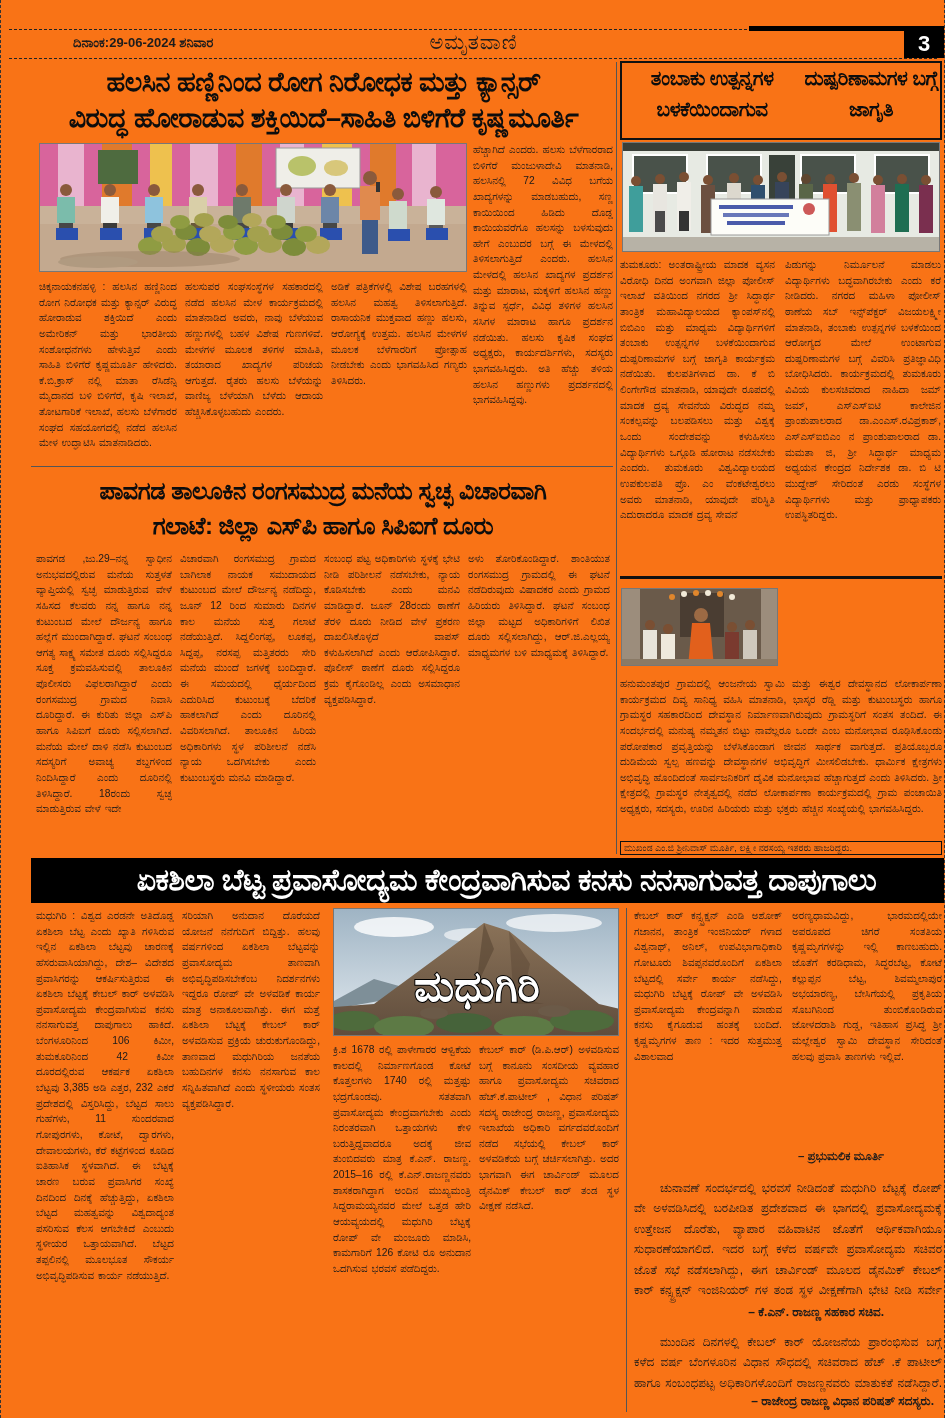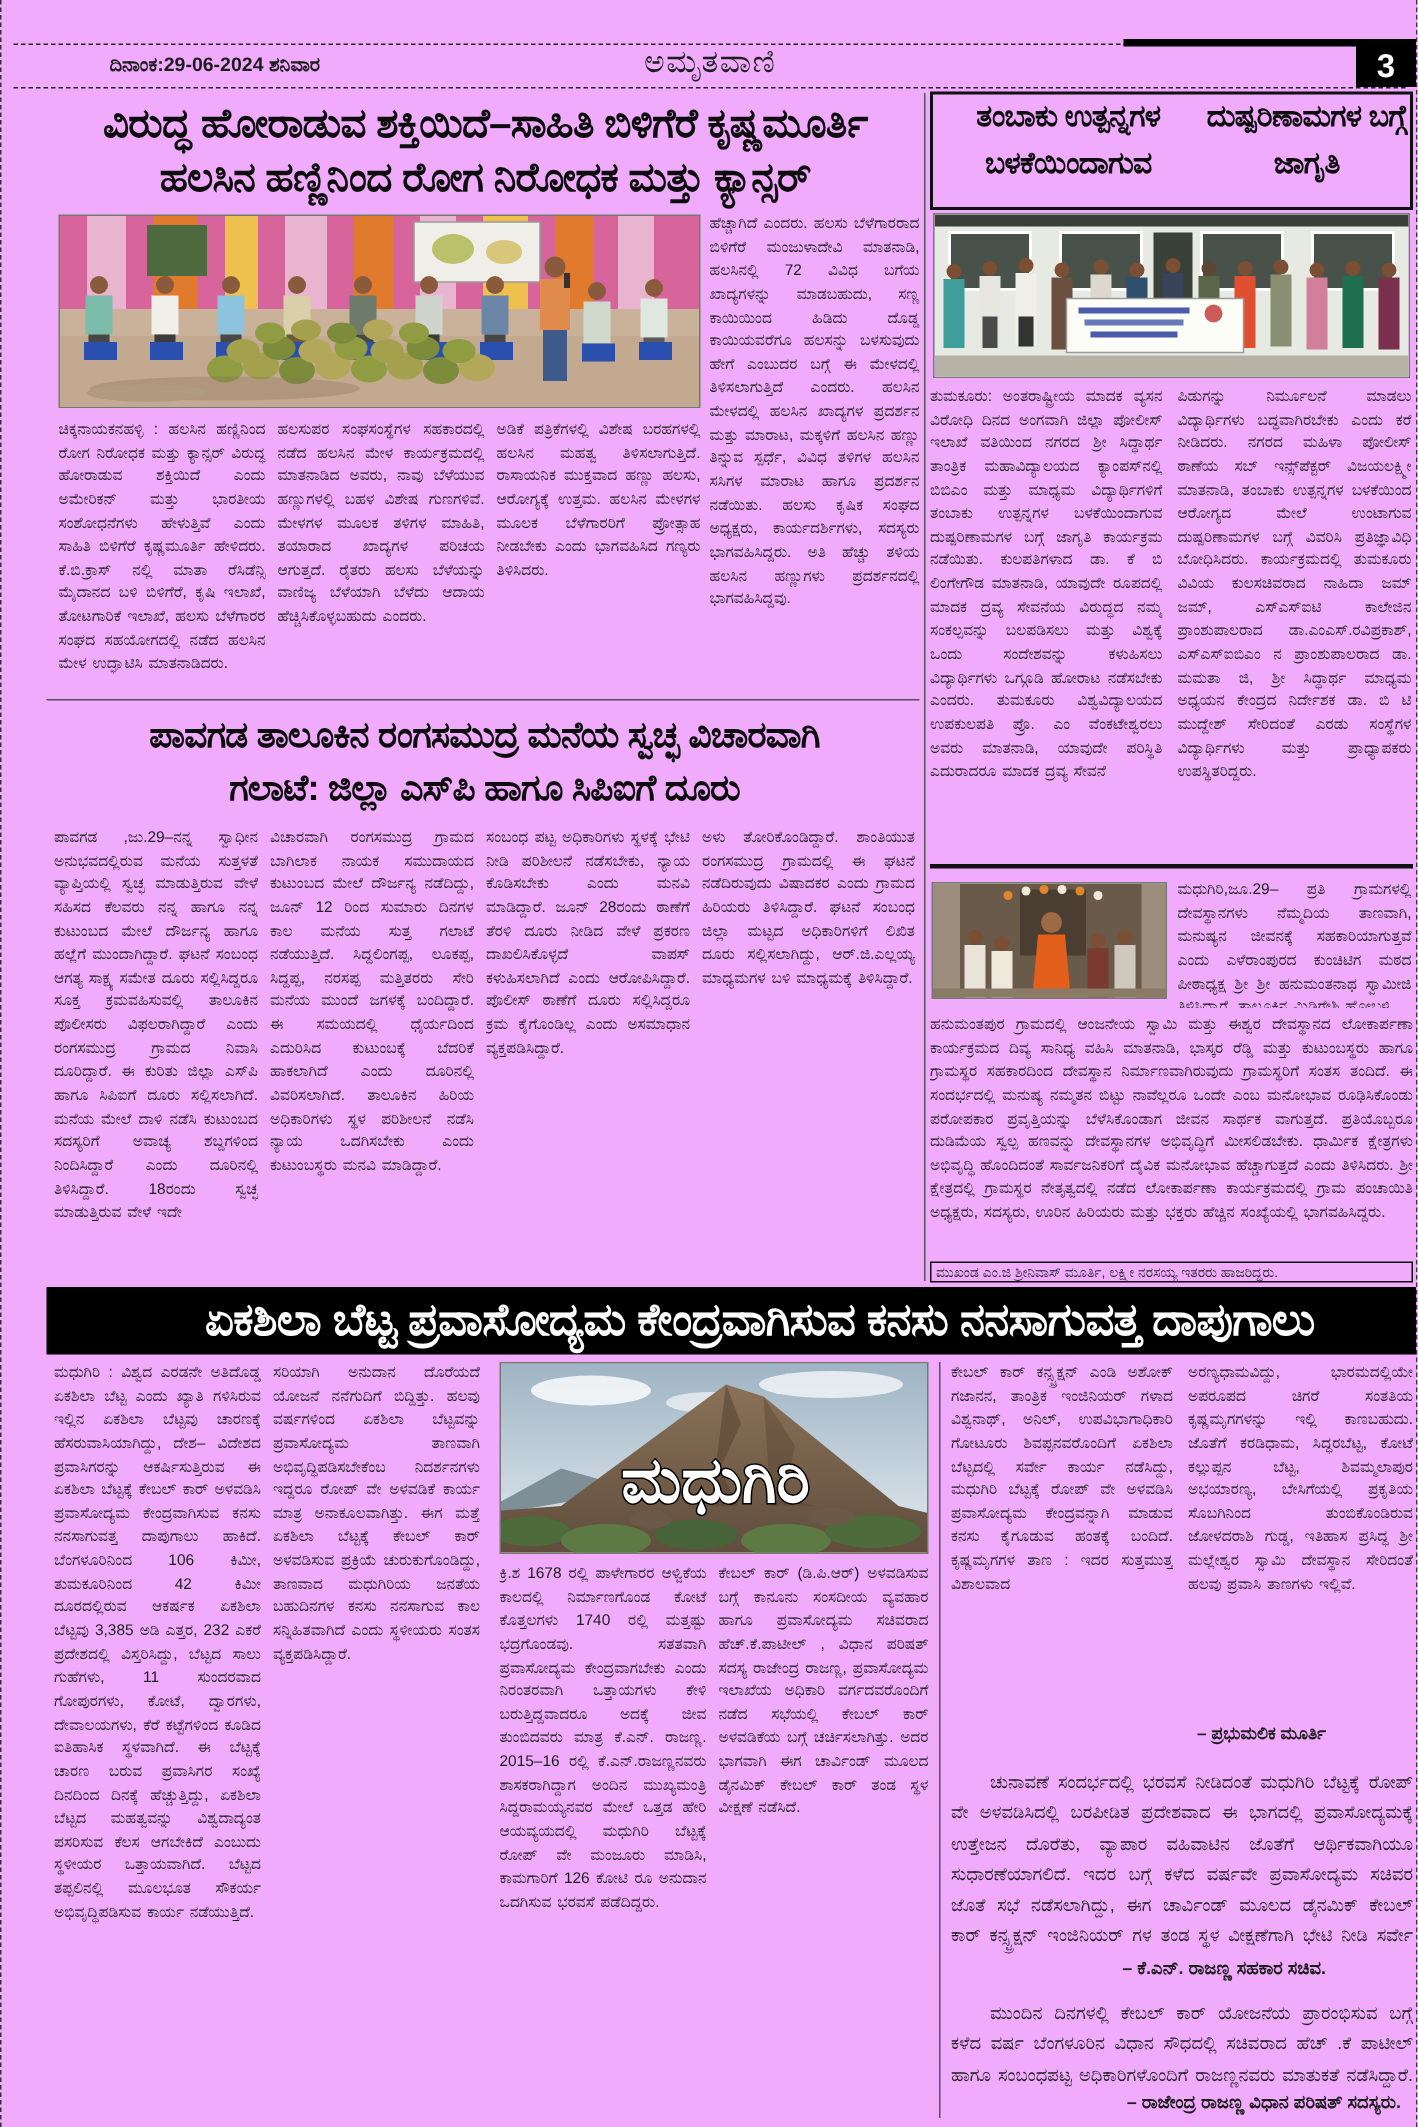--- a/index.html
+++ b/index.html
@@ -1,19 +1,19 @@
 <!DOCTYPE html>
 <html><head>
 <meta charset="utf-8">
 <style>
   * { margin:0; padding:0; box-sizing:border-box; }
   html,body { background:#e8e6e2; }
   .page {
     position:relative; width:945px; height:1418px; margin:0 auto;
-    background:#f0abfc; color:#1c1c1c; overflow:hidden;
+    background:#f97316; color:#1c1c1c; overflow:hidden;
     font-family:"Liberation Sans","DejaVu Sans",sans-serif;
     border-left:1.5px dashed #333; border-right:1.5px dashed #333;
   }
   .abs { position:absolute; }
   .dashline { border-top:1.8px dashed #222; height:0; }
   .vline { width:0; border-left:1px solid #555; }
   .hline { height:0; border-top:1px solid #555; }
   .headline { font-weight:bold; text-align:center; color:#0d0d0d; letter-spacing:-0.5px; }
   .col {
     font-size:10.3px; line-height:1.52; text-align:justify;
@@ -42,22 +42,22 @@
   <div class="abs dashline" style="left:8px; top:29px; width:928px;"></div>
   <div class="abs" style="left:748px; top:26px; width:195px; height:5px; background:#000;"></div>
   <div class="abs" style="left:72px; top:35px; font-size:13px; font-weight:bold;">ದಿನಾಂಕ:29-06-2024 ಶನಿವಾರ</div>
   <div class="abs" style="left:300px; top:30px; width:345px; text-align:center; font-size:21px; font-weight:normal; letter-spacing:1px;">ಅಮೃತವಾಣಿ</div>
   <div class="abs pageno" style="left:903px; top:30px; width:40px; height:28px;">3</div>
   <div class="abs dashline" style="left:8px; top:58px; width:928px;"></div>
 
   <div class="abs vline" style="left:615px; top:62px; height:792px;"></div>
 
   <div class="abs headline" style="left:30px; top:64px; width:585px; font-size:27px; line-height:1.35;">
+    <div>ಹಲಸಿನ ಹಣ್ಣಿನಿಂದ ರೋಗ ನಿರೋಧಕ ಮತ್ತು ಕ್ಯಾನ್ಸರ್</div>
     <div>ವಿರುದ್ಧ ಹೋರಾಡುವ ಶಕ್ತಿಯಿದೆ–ಸಾಹಿತಿ ಬಿಳಿಗೆರೆ ಕೃಷ್ಣಮೂರ್ತಿ</div>
-    <div>ಹಲಸಿನ ಹಣ್ಣಿನಿಂದ ರೋಗ ನಿರೋಧಕ ಮತ್ತು ಕ್ಯಾನ್ಸರ್</div>
   </div>
 
   <div class="abs photo" style="left:38px; top:143px; width:428px; height:129px;">
     <svg width="428" height="129" viewBox="0 0 428 129">
       <rect x="0" y="0" width="428" height="129" fill="#c9b299"></rect>
       <rect x="0" y="0" width="428" height="62" fill="#d8649c"></rect>
       <rect x="18" y="0" width="26" height="62" fill="#e9b4cf"></rect>
       <rect x="62" y="0" width="30" height="62" fill="#e07a2c"></rect>
       <rect x="110" y="0" width="22" height="62" fill="#eec14e"></rect>
       <rect x="150" y="0" width="28" height="62" fill="#e9b4cf"></rect>
@@ -294,21 +294,20 @@
           <rect x="1" y="11" width="14" height="35" fill="#7a3a2f"></rect>
         </g>
       <g transform="translate(120,30)">
           <circle cx="8" cy="6" r="5" fill="#7a4f33"></circle>
           <rect x="1" y="11" width="14" height="37" fill="#cfc9bd"></rect>
         </g>
       <rect x="0" y="70" width="157" height="8" fill="#8a7a66"></rect>
     </svg>
   </div>
 
-  <div class="abs col" style="left:784px; top:586px; width:156px; height:86px;">ಮಧುಗಿರಿ,ಜೂ.29– ಪ್ರತಿ ಗ್ರಾಮಗಳಲ್ಲಿ ದೇವಸ್ಥಾನಗಳು ನೆಮ್ಮದಿಯ ತಾಣವಾಗಿ, ಮನುಷ್ಯನ ಜೀವನಕ್ಕೆ ಸಹಕಾರಿಯಾಗುತ್ತವೆ ಎಂದು ಎಳೆರಾಂಪುರದ ಕುಂಚಿಟಿಗ ಮಠದ ಪೀಠಾಧ್ಯಕ್ಷ ಶ್ರೀ ಶ್ರೀ ಹನುಮಂತನಾಥ ಸ್ವಾಮೀಜಿ ತಿಳಿಸಿದ್ದಾರೆ. ತಾಲೂಕಿನ ಮಿಡಿಗೇಶಿ ಹೋಬಳಿ</div>
   <div class="abs col" style="left:619px; top:676px; width:322px; height:162px; column-count:1;">ಹನುಮಂತಪುರ ಗ್ರಾಮದಲ್ಲಿ ಆಂಜನೇಯ ಸ್ವಾಮಿ ಮತ್ತು ಈಶ್ವರ ದೇವಸ್ಥಾನದ ಲೋಕಾರ್ಪಣಾ ಕಾರ್ಯಕ್ರಮದ ದಿವ್ಯ ಸಾನಿಧ್ಯ ವಹಿಸಿ ಮಾತನಾಡಿ, ಭಾಸ್ಕರ ರೆಡ್ಡಿ ಮತ್ತು ಕುಟುಂಬಸ್ಥರು ಹಾಗೂ ಗ್ರಾಮಸ್ಥರ ಸಹಕಾರದಿಂದ ದೇವಸ್ಥಾನ ನಿರ್ಮಾಣವಾಗಿರುವುದು ಗ್ರಾಮಸ್ಥರಿಗೆ ಸಂತಸ ತಂದಿದೆ. ಈ ಸಂದರ್ಭದಲ್ಲಿ ಮನುಷ್ಯ ನಮ್ಮತನ ಬಿಟ್ಟು ನಾವೆಲ್ಲರೂ ಒಂದೇ ಎಂಬ ಮನೋಭಾವ ರೂಢಿಸಿಕೊಂಡು ಪರೋಪಕಾರ ಪ್ರವೃತ್ತಿಯನ್ನು ಬೆಳೆಸಿಕೊಂಡಾಗ ಜೀವನ ಸಾರ್ಥಕ ವಾಗುತ್ತದೆ. ಪ್ರತಿಯೊಬ್ಬರೂ ದುಡಿಮೆಯ ಸ್ವಲ್ಪ ಹಣವನ್ನು ದೇವಸ್ಥಾನಗಳ ಅಭಿವೃದ್ಧಿಗೆ ಮೀಸಲಿಡಬೇಕು. ಧಾರ್ಮಿಕ ಕ್ಷೇತ್ರಗಳು ಅಭಿವೃದ್ಧಿ ಹೊಂದಿದಂತೆ ಸಾರ್ವಜನಿಕರಿಗೆ ದೈವಿಕ ಮನೋಭಾವ ಹೆಚ್ಚಾಗುತ್ತದೆ ಎಂದು ತಿಳಿಸಿದರು. ಶ್ರೀ ಕ್ಷೇತ್ರದಲ್ಲಿ ಗ್ರಾಮಸ್ಥರ ನೇತೃತ್ವದಲ್ಲಿ ನಡೆದ ಲೋಕಾರ್ಪಣಾ ಕಾರ್ಯಕ್ರಮದಲ್ಲಿ ಗ್ರಾಮ ಪಂಚಾಯಿತಿ ಅಧ್ಯಕ್ಷರು, ಸದಸ್ಯರು, ಊರಿನ ಹಿರಿಯರು ಮತ್ತು ಭಕ್ತರು ಹೆಚ್ಚಿನ ಸಂಖ್ಯೆಯಲ್ಲಿ ಭಾಗವಹಿಸಿದ್ದರು.</div>
   <div class="abs thinbox" style="left:619px; top:841px; width:322px; height:14px; font-size:9.3px; padding:0 3px; overflow:hidden; white-space:nowrap;">ಮುಖಂಡ ಎಂ.ಜಿ ಶ್ರೀನಿವಾಸ್ ಮೂರ್ತಿ, ಲಕ್ಷ್ಮೀ ನರಸಯ್ಯ ಇತರರು ಹಾಜರಿದ್ದರು.</div>
 
   <div class="abs banner" style="left:30px; top:858px; width:913px; height:45px;">ಏಕಶಿಲಾ ಬೆಟ್ಟ ಪ್ರವಾಸೋದ್ಯಮ ಕೇಂದ್ರವಾಗಿಸುವ ಕನಸು ನನಸಾಗುವತ್ತ ದಾಪುಗಾಲು</div>
 
   <div class="abs vline" style="left:625px; top:908px; height:504px;"></div>
 
   <div class="abs col" style="left:35px; top:908px; width:138px; height:503px;">ಮಧುಗಿರಿ : ವಿಶ್ವದ ಎರಡನೇ ಅತಿದೊಡ್ಡ ಏಕಶಿಲಾ ಬೆಟ್ಟ ಎಂದು ಖ್ಯಾತಿ ಗಳಿಸಿರುವ ಇಲ್ಲಿನ ಏಕಶಿಲಾ ಬೆಟ್ಟವು ಚಾರಣಕ್ಕೆ ಹೆಸರುವಾಸಿಯಾಗಿದ್ದು, ದೇಶ– ವಿದೇಶದ ಪ್ರವಾಸಿಗರನ್ನು ಆಕರ್ಷಿಸುತ್ತಿರುವ ಈ ಏಕಶಿಲಾ ಬೆಟ್ಟಕ್ಕೆ ಕೇಬಲ್ ಕಾರ್ ಅಳವಡಿಸಿ ಪ್ರವಾಸೋದ್ಯಮ ಕೇಂದ್ರವಾಗಿಸುವ ಕನಸು ನನಸಾಗುವತ್ತ ದಾಪುಗಾಲು ಹಾಕಿದೆ. ಬೆಂಗಳೂರಿನಿಂದ 106 ಕಿಮೀ, ತುಮಕೂರಿನಿಂದ 42 ಕಿಮೀ ದೂರದಲ್ಲಿರುವ ಆಕರ್ಷಕ ಏಕಶಿಲಾ ಬೆಟ್ಟವು 3,385 ಅಡಿ ಎತ್ತರ, 232 ಎಕರೆ ಪ್ರದೇಶದಲ್ಲಿ ವಿಸ್ತರಿಸಿದ್ದು, ಬೆಟ್ಟದ ಸಾಲು ಗುಹೆಗಳು, 11 ಸುಂದರವಾದ ಗೋಪುರಗಳು, ಕೋಟೆ, ದ್ವಾರಗಳು, ದೇವಾಲಯಗಳು, ಕೆರೆ ಕಟ್ಟೆಗಳಿಂದ ಕೂಡಿದ ಐತಿಹಾಸಿಕ ಸ್ಥಳವಾಗಿದೆ. ಈ ಬೆಟ್ಟಕ್ಕೆ ಚಾರಣ ಬರುವ ಪ್ರವಾಸಿಗರ ಸಂಖ್ಯೆ ದಿನದಿಂದ ದಿನಕ್ಕೆ ಹೆಚ್ಚುತ್ತಿದ್ದು, ಏಕಶಿಲಾ ಬೆಟ್ಟದ ಮಹತ್ವವನ್ನು ವಿಶ್ವದಾದ್ಯಂತ ಪಸರಿಸುವ ಕೆಲಸ ಆಗಬೇಕಿದೆ ಎಂಬುದು ಸ್ಥಳೀಯರ ಒತ್ತಾಯವಾಗಿದೆ. ಬೆಟ್ಟದ ತಪ್ಪಲಿನಲ್ಲಿ ಮೂಲಭೂತ ಸೌಕರ್ಯ ಅಭಿವೃದ್ಧಿಪಡಿಸುವ ಕಾರ್ಯ ನಡೆಯುತ್ತಿದೆ.</div>
   <div class="abs col" style="left:181px; top:908px; width:138px; height:503px;">ಸರಿಯಾಗಿ ಅನುದಾನ ದೊರೆಯದೆ ಯೋಜನೆ ನನೆಗುದಿಗೆ ಬಿದ್ದಿತ್ತು. ಹಲವು ವರ್ಷಗಳಿಂದ ಏಕಶಿಲಾ ಬೆಟ್ಟವನ್ನು ಪ್ರವಾಸೋದ್ಯಮ ತಾಣವಾಗಿ ಅಭಿವೃದ್ಧಿಪಡಿಸಬೇಕೆಂಬ ನಿದರ್ಶನಗಳು ಇದ್ದರೂ ರೋಪ್ ವೇ ಅಳವಡಿಕೆ ಕಾರ್ಯ ಮಾತ್ರ ಅನಾಕೂಲವಾಗಿತ್ತು. ಈಗ ಮತ್ತೆ ಏಕಶಿಲಾ ಬೆಟ್ಟಕ್ಕೆ ಕೇಬಲ್ ಕಾರ್ ಅಳವಡಿಸುವ ಪ್ರಕ್ರಿಯೆ ಚುರುಕುಗೊಂಡಿದ್ದು, ತಾಣವಾದ ಮಧುಗಿರಿಯ ಜನತೆಯ ಬಹುದಿನಗಳ ಕನಸು ನನಸಾಗುವ ಕಾಲ ಸನ್ನಿಹಿತವಾಗಿದೆ ಎಂದು ಸ್ಥಳೀಯರು ಸಂತಸ ವ್ಯಕ್ತಪಡಿಸಿದ್ದಾರೆ.</div>
 

